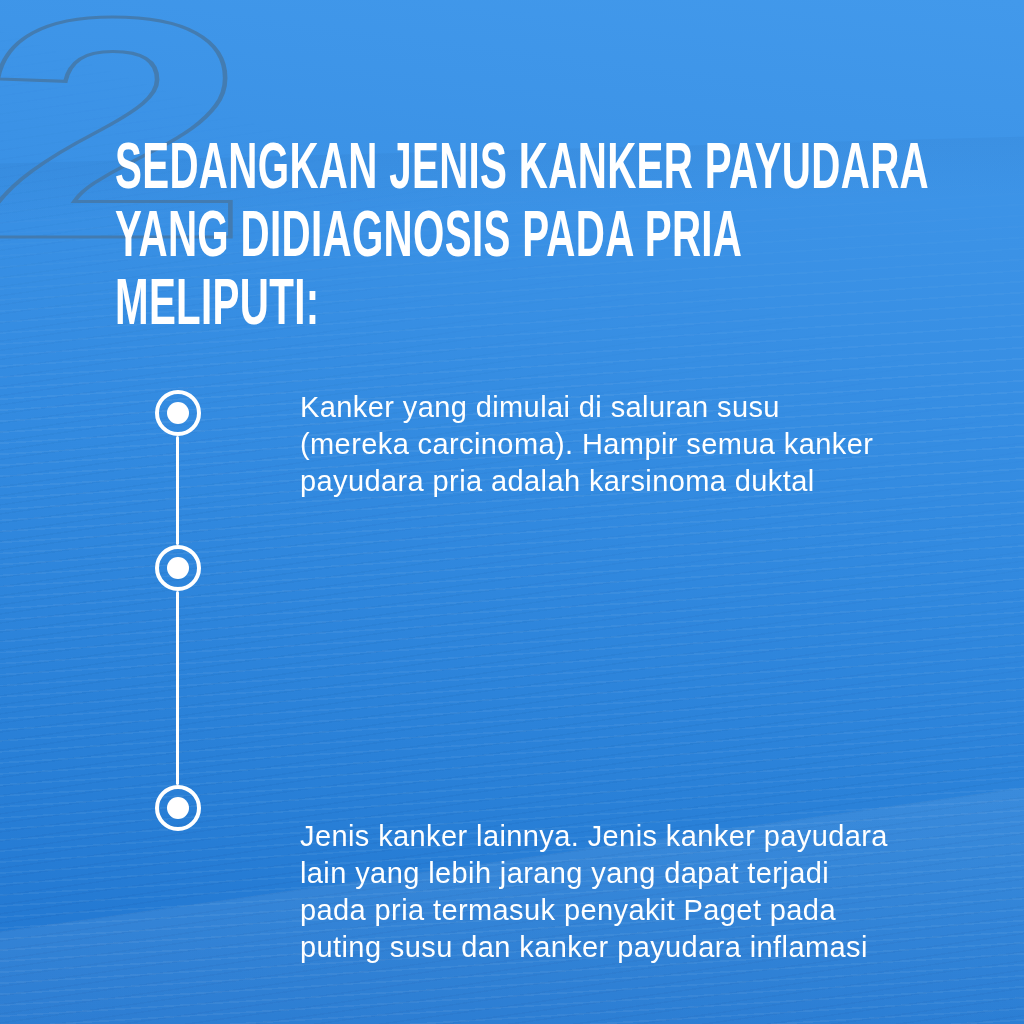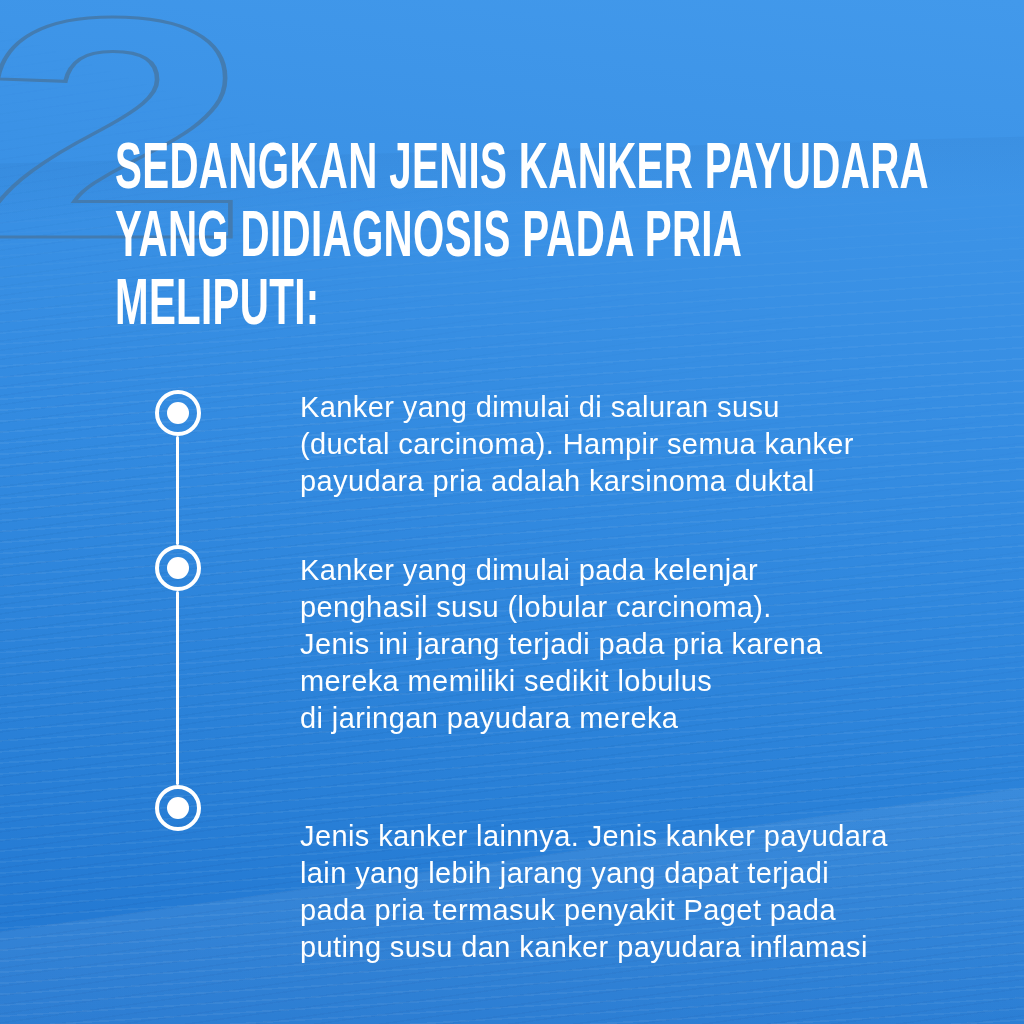--- a/index.html
+++ b/index.html
@@ -88,25 +88,20 @@
     <span class="dot"></span>
   </div>
   <div class="node node-2">
     <span class="dot"></span>
   </div>
   <div class="node node-3">
     <span class="dot"></span>
   </div>
 
   <div class="bullet-text bullet-1">Kanker yang dimulai di saluran susu
-(ductal carcinoma). Hampir semua kanker
+(mereka carcinoma). Hampir semua kanker
 payudara pria adalah karsinoma duktal</div>
-  <div class="bullet-text bullet-2">Kanker yang dimulai pada kelenjar
-penghasil susu (lobular carcinoma).
-Jenis ini jarang terjadi pada pria karena
-mereka memiliki sedikit lobulus
-di jaringan payudara mereka</div>
   <div class="bullet-text bullet-3">Jenis kanker lainnya. Jenis kanker payudara
 lain yang lebih jarang yang dapat terjadi
 pada pria termasuk penyakit Paget pada
 puting susu dan kanker payudara inflamasi</div>
 
 </div>
 
 </body></html>

